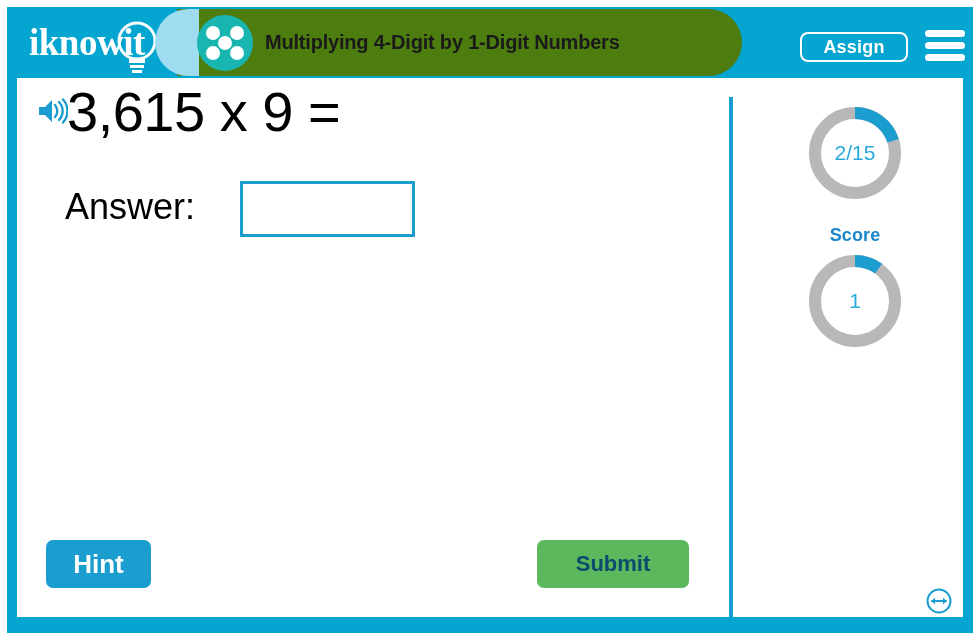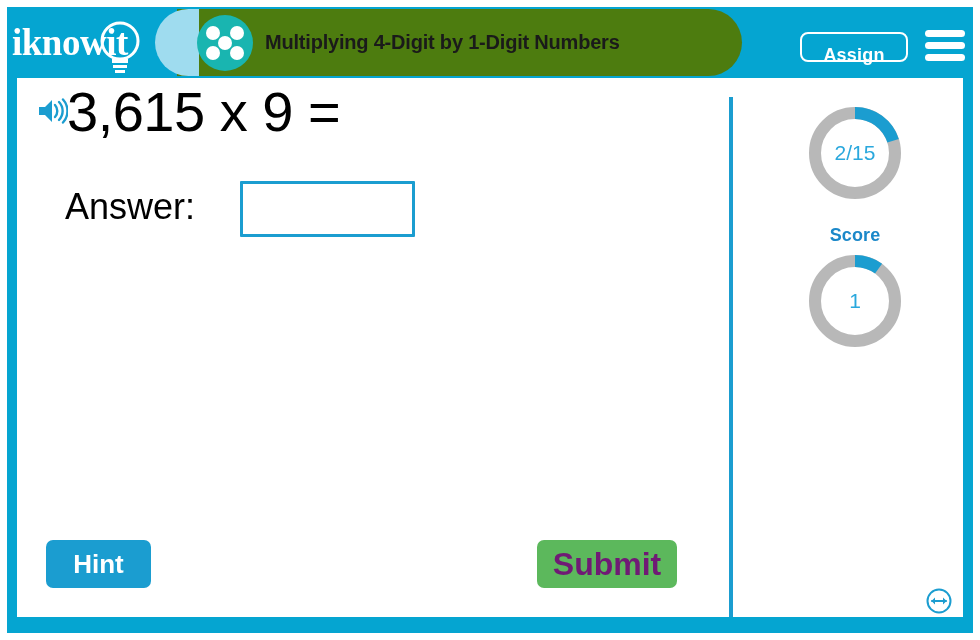--- a/index.html
+++ b/index.html
@@ -30,21 +30,21 @@
     position: absolute;
     left: 0;
     top: 0;
     width: 966px;
     height: 71px;
     background: #05a5d1;
     overflow: hidden;
   }
   #logo {
     position: absolute;
-    left: 5px;
+    left: 22px;
     top: 12px;
     width: 150px;
     height: 50px;
     text-decoration: underline;
   }
   #logo-text {
     position: absolute;
     left: 0;
     top: 4px;
     font-family: "Liberation Serif", serif;
@@ -124,21 +124,21 @@
     height: 30px;
     border: 2px solid #ffffff;
     border-radius: 8px;
     background: transparent;
     color: #ffffff;
     font-size: 18px;
     font-weight: bold;
     font-family: "Liberation Sans", sans-serif;
     letter-spacing: 0.2px;
     cursor: pointer;
-    padding: 8px;
+    padding: 0;
     line-height: 26px;
     text-align: center;
   }
 
   #menu-button {
     position: absolute;
     left: 918px;
     top: 22px;
     width: 40px;
     height: 34px;
@@ -277,27 +277,27 @@
     font-size: 26px;
     font-weight: bold;
     font-family: "Liberation Sans", sans-serif;
     cursor: pointer;
     padding: 0;
   }
   #submit-button {
     position: absolute;
     left: 520px;
     top: 462px;
-    width: 140px;
+    width: 152px;
     height: 48px;
     background: #5cb85c;
     border: none;
     border-radius: 7px;
-    color: #701a75;
-    font-size: 32px;
+    color: #0c4a6e;
+    font-size: 22px;
     font-weight: bold;
     font-family: "Liberation Sans", sans-serif;
     cursor: pointer;
     padding: 0;
   }
 
   #resize-icon {
     position: absolute;
     left: 908px;
     top: 509px;

